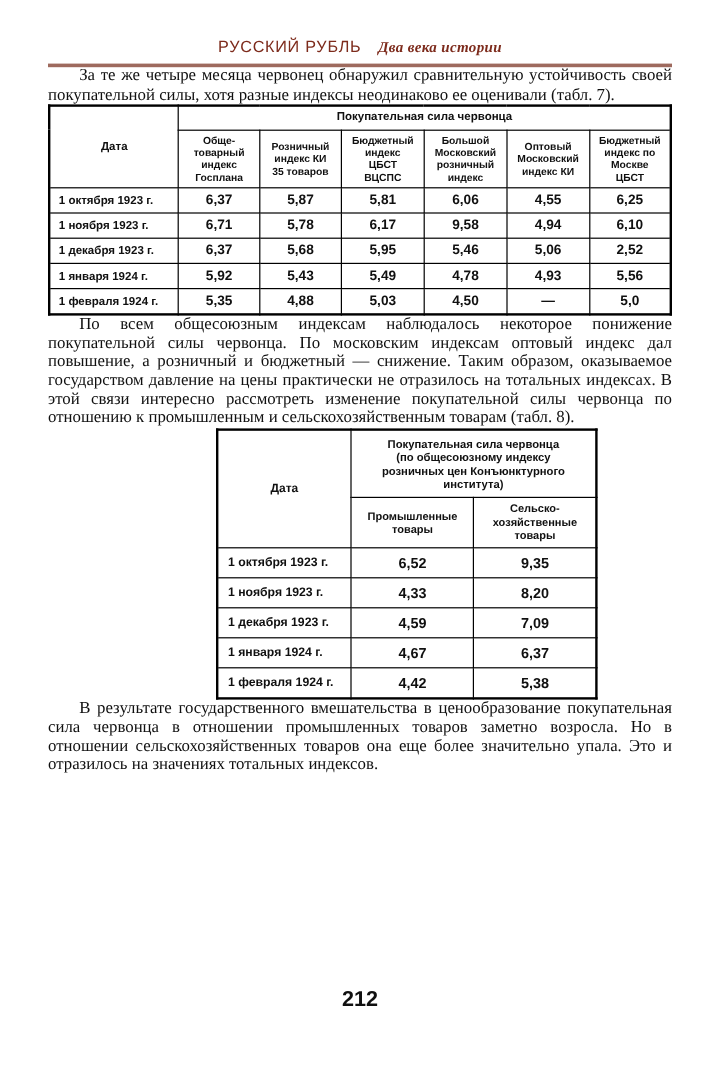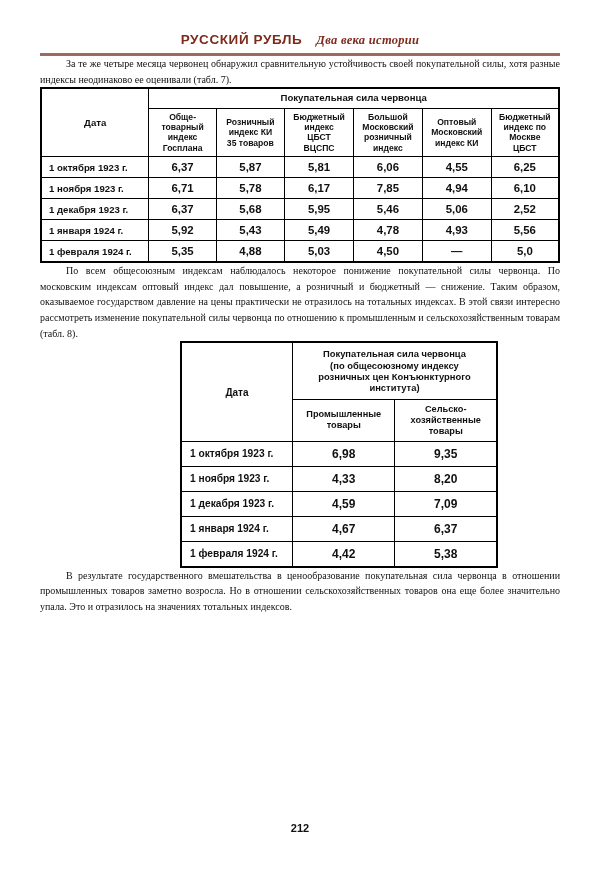--- a/index.html
+++ b/index.html
@@ -26,21 +26,21 @@
   }
 
   
   .runhead {
     text-align: center;
     padding-top: 30px;
     white-space: nowrap;
   }
   .runhead-title {
     font-family: "Liberation Sans", "DejaVu Sans", sans-serif;
-    font-weight: bold;
+    font-weight: normal;
     font-size: 13.5px;
     letter-spacing: 0.6px;
     color: #7d2b1c;
   }
   .runhead-sub {
     font-family: Liberation Serif, serif;
     font-style: italic;
     font-weight: bold;
     font-size: 12.5px;
     letter-spacing: 0.3px;
@@ -49,21 +49,21 @@
   }
   .rule {
     margin-top: 5px;
     height: 3px;
     background: #9e6a5e;
     width: 520px;
   }
 
   
   p.body {
-    font-size: 10px;
+    font-size: 14px;
     line-height: 15.6px;
     text-align: justify;
     text-indent: 26px;
     margin: 0;
     hyphens: none;
   }
   .p-intro { margin-top: 16px; }
   .p-after7 { margin-top: 14px; }
   .p-after8 { margin-top: 13px; }
   .p-last { margin-top: 7px; }
@@ -139,21 +139,21 @@
   }
 
   .pagenum {
     position: absolute;
     left: 0;
     top: 822px;
     width: 520px;
     text-align: center;
     font-family: "Liberation Sans", "DejaVu Sans", sans-serif;
     font-weight: bold;
-    font-size: 11px;
+    font-size: 18px;
   }
 </style>
 </head>
 <body>
 
 <div class="page">
   <div class="content">
 
     <div class="runhead">
       <span class="runhead-title">РУССКИЙ РУБЛЬ</span><span class="runhead-sub">Два века истории</span>
@@ -186,21 +186,21 @@
           <td class="val">5,81</td>
           <td class="val">6,06</td>
           <td class="val">4,55</td>
           <td class="val">6,25</td>
         </tr>
         <tr>
           <td class="date">1 ноября 1923 г.</td>
           <td class="val">6,71</td>
           <td class="val">5,78</td>
           <td class="val">6,17</td>
-          <td class="val">7,85</td>
+          <td class="val">9,58</td>
           <td class="val">4,94</td>
           <td class="val">6,10</td>
         </tr>
         <tr>
           <td class="date">1 декабря 1923 г.</td>
           <td class="val">6,37</td>
           <td class="val">5,68</td>
           <td class="val">5,95</td>
           <td class="val">5,46</td>
           <td class="val">5,06</td>
@@ -237,21 +237,21 @@
           <th class="grp" colspan="2">Покупательная сила червонца<br>(по общесоюзному индексу<br>розничных цен Конъюнктурного<br>института)</th>
         </tr>
         <tr>
           <th style="width:104px">Промышленные<br>товары</th>
           <th style="width:104px">Сельско-<br>хозяйственные<br>товары</th>
         </tr>
       </thead>
       <tbody>
         <tr>
           <td class="date">1 октября 1923 г.</td>
-          <td class="val">6,98</td>
+          <td class="val">6,52</td>
           <td class="val">9,35</td>
         </tr>
         <tr>
           <td class="date">1 ноября 1923 г.</td>
           <td class="val">4,33</td>
           <td class="val">8,20</td>
         </tr>
         <tr>
           <td class="date">1 декабря 1923 г.</td>
           <td class="val">4,59</td>

